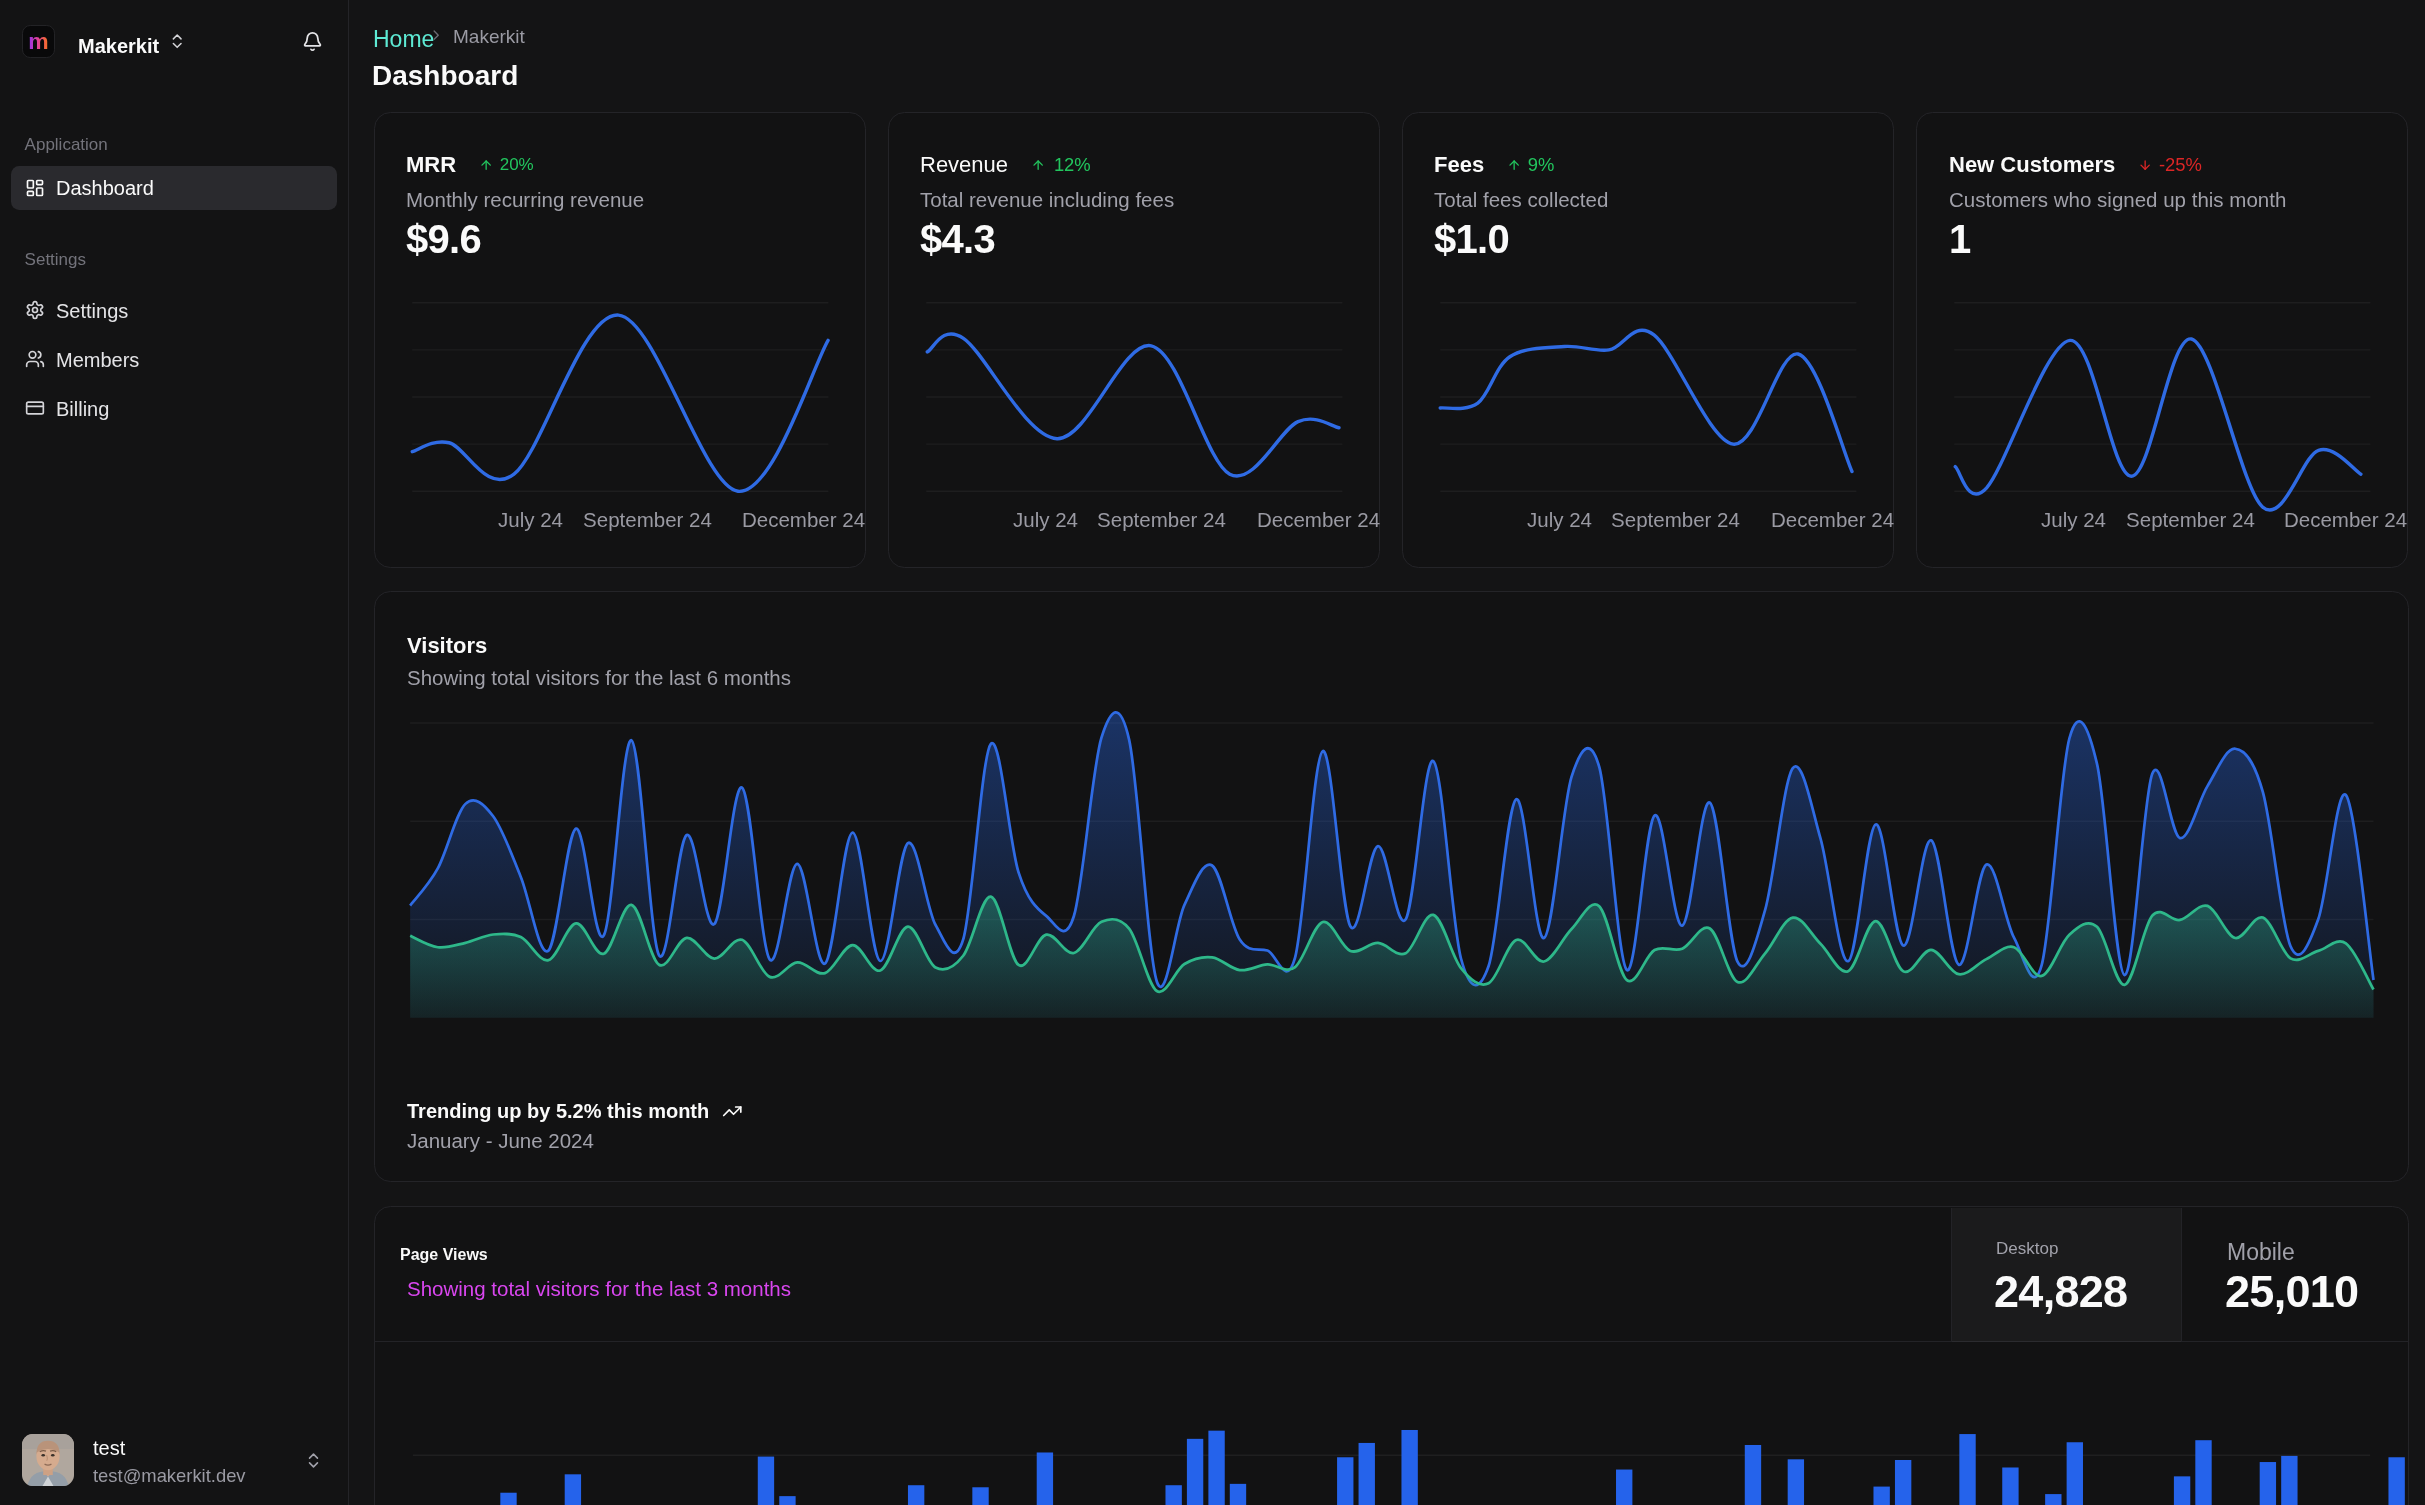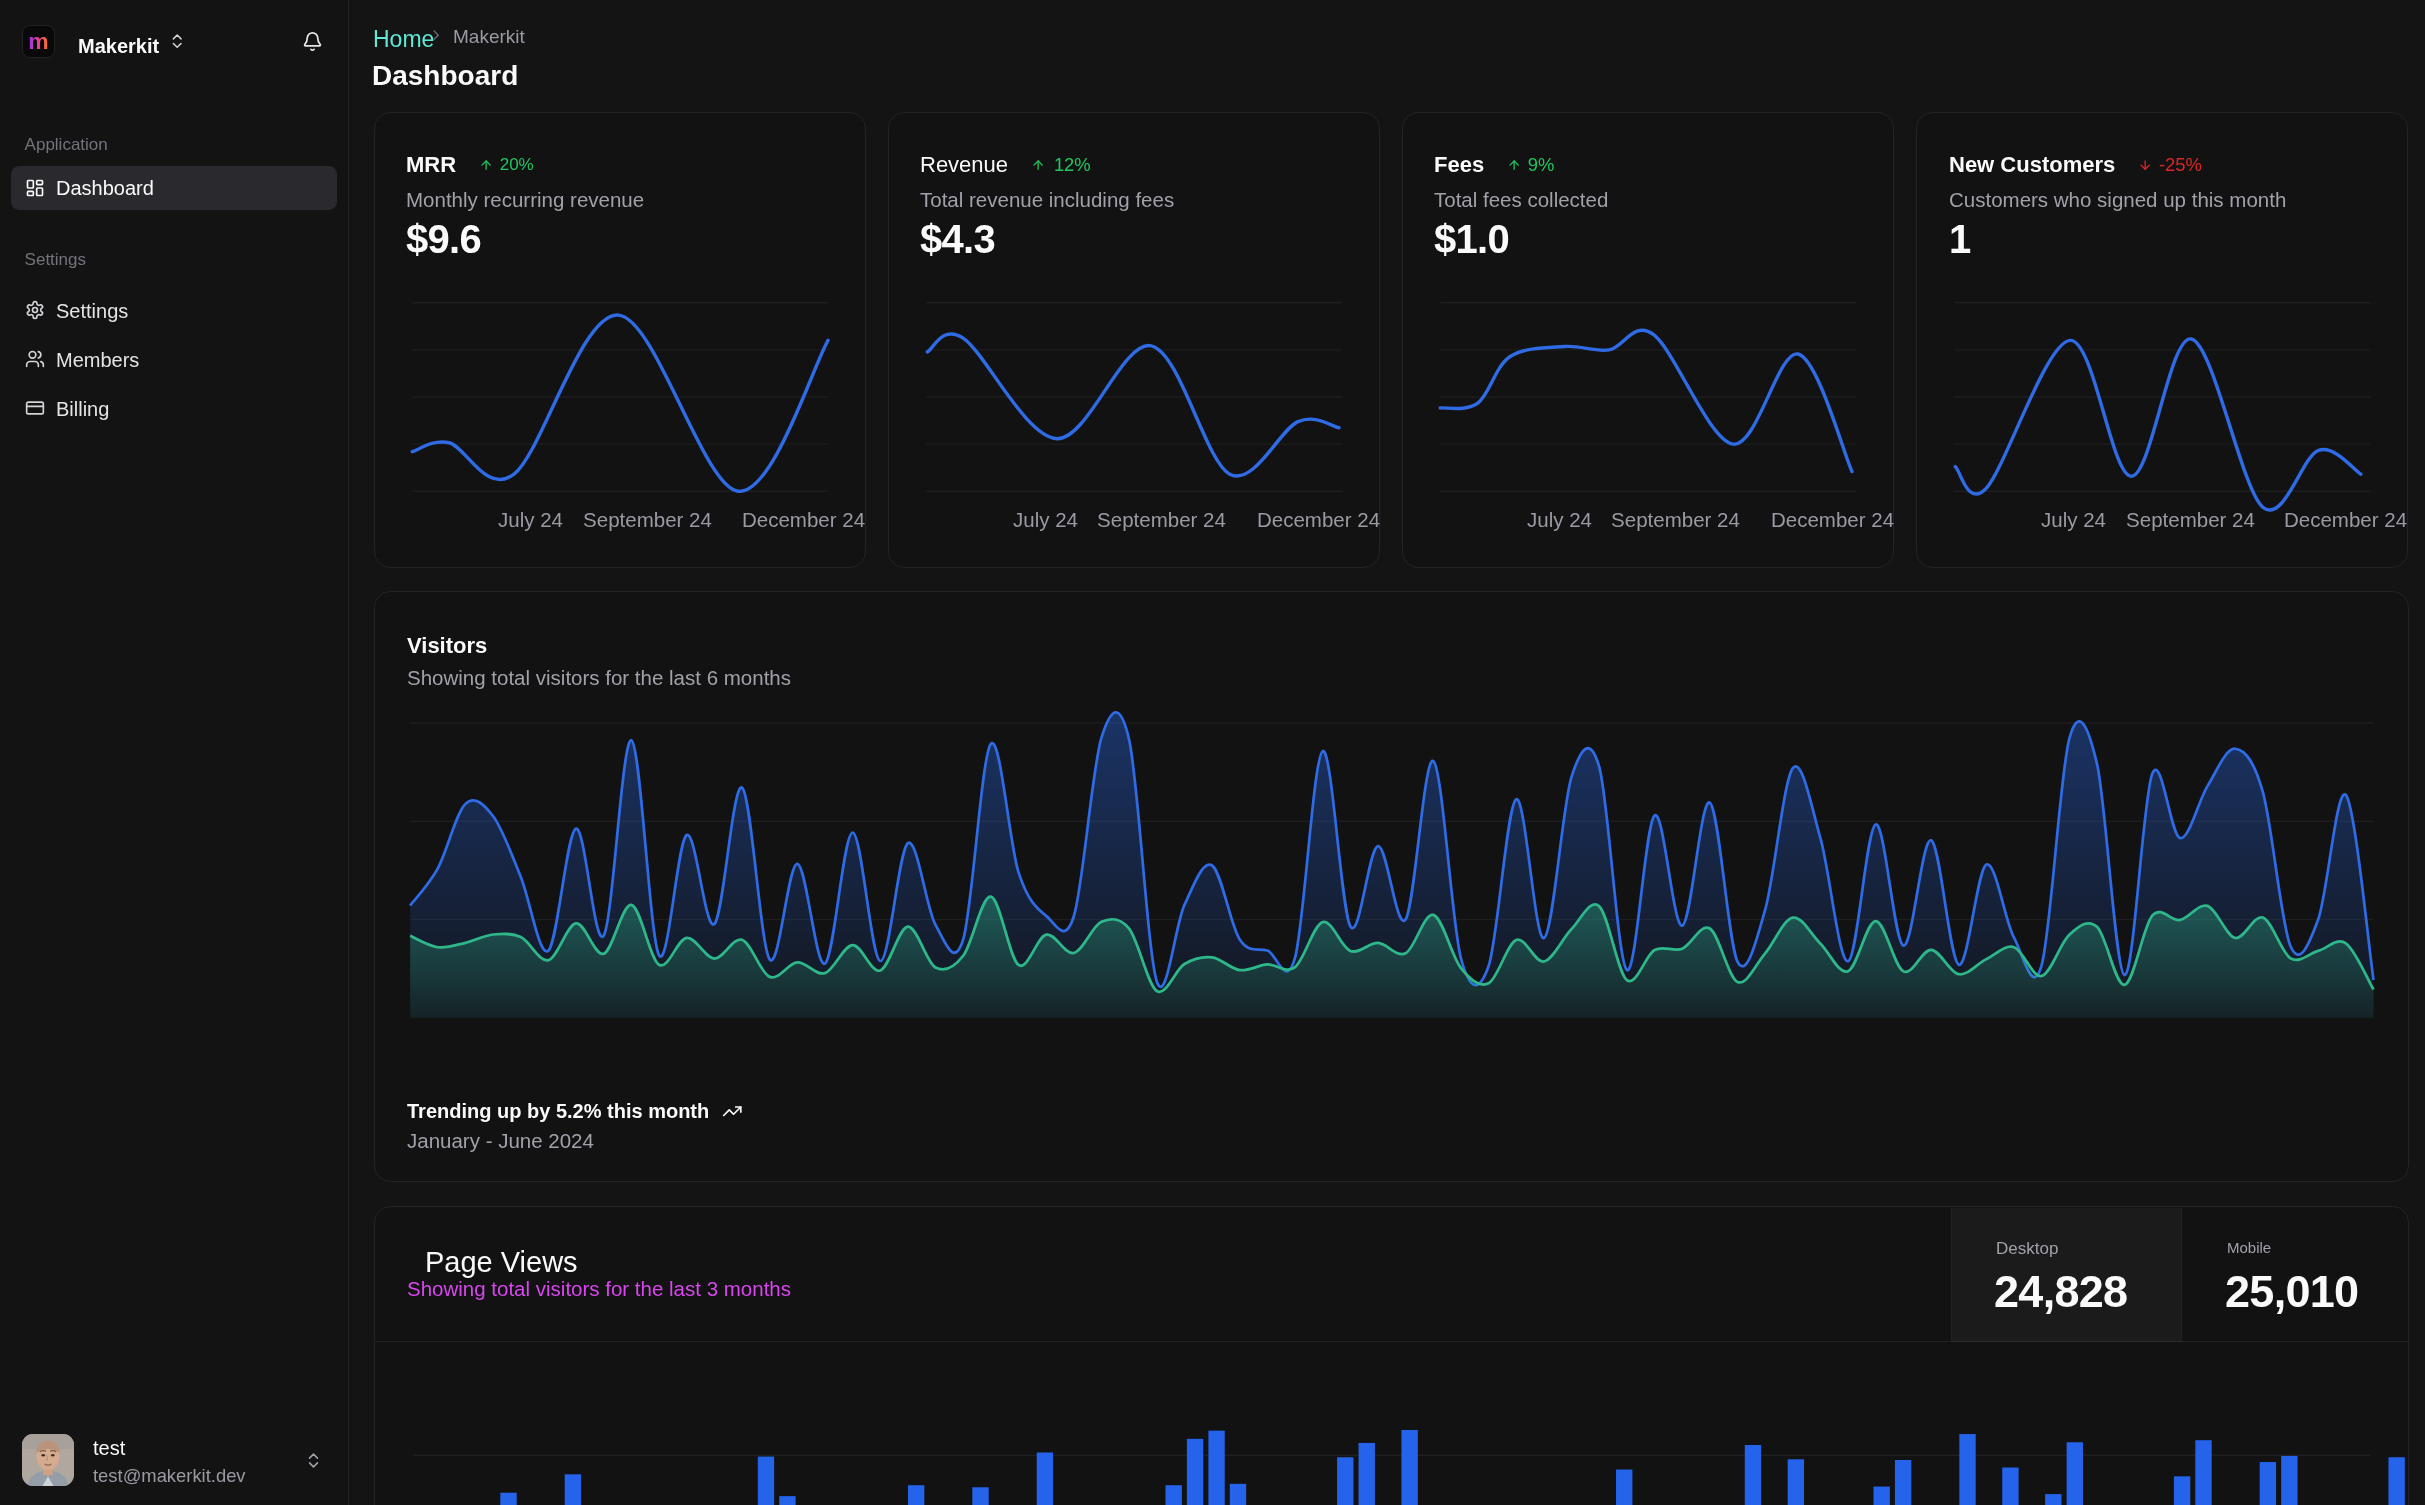--- a/index.html
+++ b/index.html
@@ -207,28 +207,28 @@
 <div class="abs" style="left:407px;top:1100px;display:flex;align-items:center;gap:12.3px">
 <span style="font-size:20px;font-weight:600;color:#fafafa">Trending up by 5.2% this month</span>
 <svg width="20.5" height="20.5" viewBox="0 0 24 24" fill="none" stroke="#fafafa" stroke-width="2" stroke-linecap="round" stroke-linejoin="round">
       <path d="M16 7h6v6"></path>
       <path d="m22 7-8.5 8.5-5-5L2 17"></path>
     </svg>
 </div>
 <div class="abs" style="left:407px;top:1129px;font-size:20.5px;color:#a1a1aa">January - June 2024</div>
 
 <div class="card" style="left:374px;top:1206px;width:2035px;height:546px"></div>
-<div class="abs" style="left:425px;top:1246px;font-size:29px;font-weight:400;color:#fafafa">Page Views</div>
+<div class="abs" style="left:400px;top:1246px;font-size:16px;font-weight:700;color:#fafafa">Page Views</div>
 <div class="abs" style="left:407px;top:1277px;font-size:20.5px;color:#d946ef">Showing total visitors for the last 3 months</div>
 <div class="abs" style="left:374px;top:1341px;width:2035px;height:1.4px;background:#232327"></div>
 
 <div class="abs" style="left:1951px;top:1208px;width:231px;height:134px;background:rgba(255,255,255,0.04);border-left:1.4px solid #232327;border-right:1.4px solid #232327"></div>
 <div class="abs" style="left:1996px;top:1239px;font-size:17px;color:#a1a1aa">Desktop</div>
 <div class="abs" style="left:1994px;top:1266px;font-size:45px;font-weight:700;color:#fafafa;letter-spacing:-0.7px">24,828</div>
-<div class="abs" style="left:2227px;top:1239px;font-size:15px;color:#a1a1aa">Mobile</div>
+<div class="abs" style="left:2227px;top:1239px;font-size:23px;color:#a1a1aa">Mobile</div>
 <div class="abs" style="left:2225px;top:1266px;font-size:45px;font-weight:700;color:#fafafa;letter-spacing:-0.7px">25,010</div>
 <svg class="abs" style="left:374px;top:1342px" width="2035" height="163" viewBox="548 1967 2982 239">
 <line x1="604" y1="2133" x2="3474" y2="2133" stroke="rgba(255,255,255,0.06)" stroke-width="2"></line>
 <rect x="732.3" y="2188" width="24" height="28" fill="#2563eb"></rect>
     <rect x="826.7" y="2161" width="24" height="55" fill="#2563eb"></rect>
     <rect x="1109.8" y="2135" width="24" height="81" fill="#2563eb"></rect>
     <rect x="1141.3" y="2193" width="24" height="23" fill="#2563eb"></rect>
     <rect x="1330.0" y="2177" width="24" height="39" fill="#2563eb"></rect>
     <rect x="1424.4" y="2180" width="24" height="36" fill="#2563eb"></rect>
     <rect x="1518.8" y="2129" width="24" height="87" fill="#2563eb"></rect>

